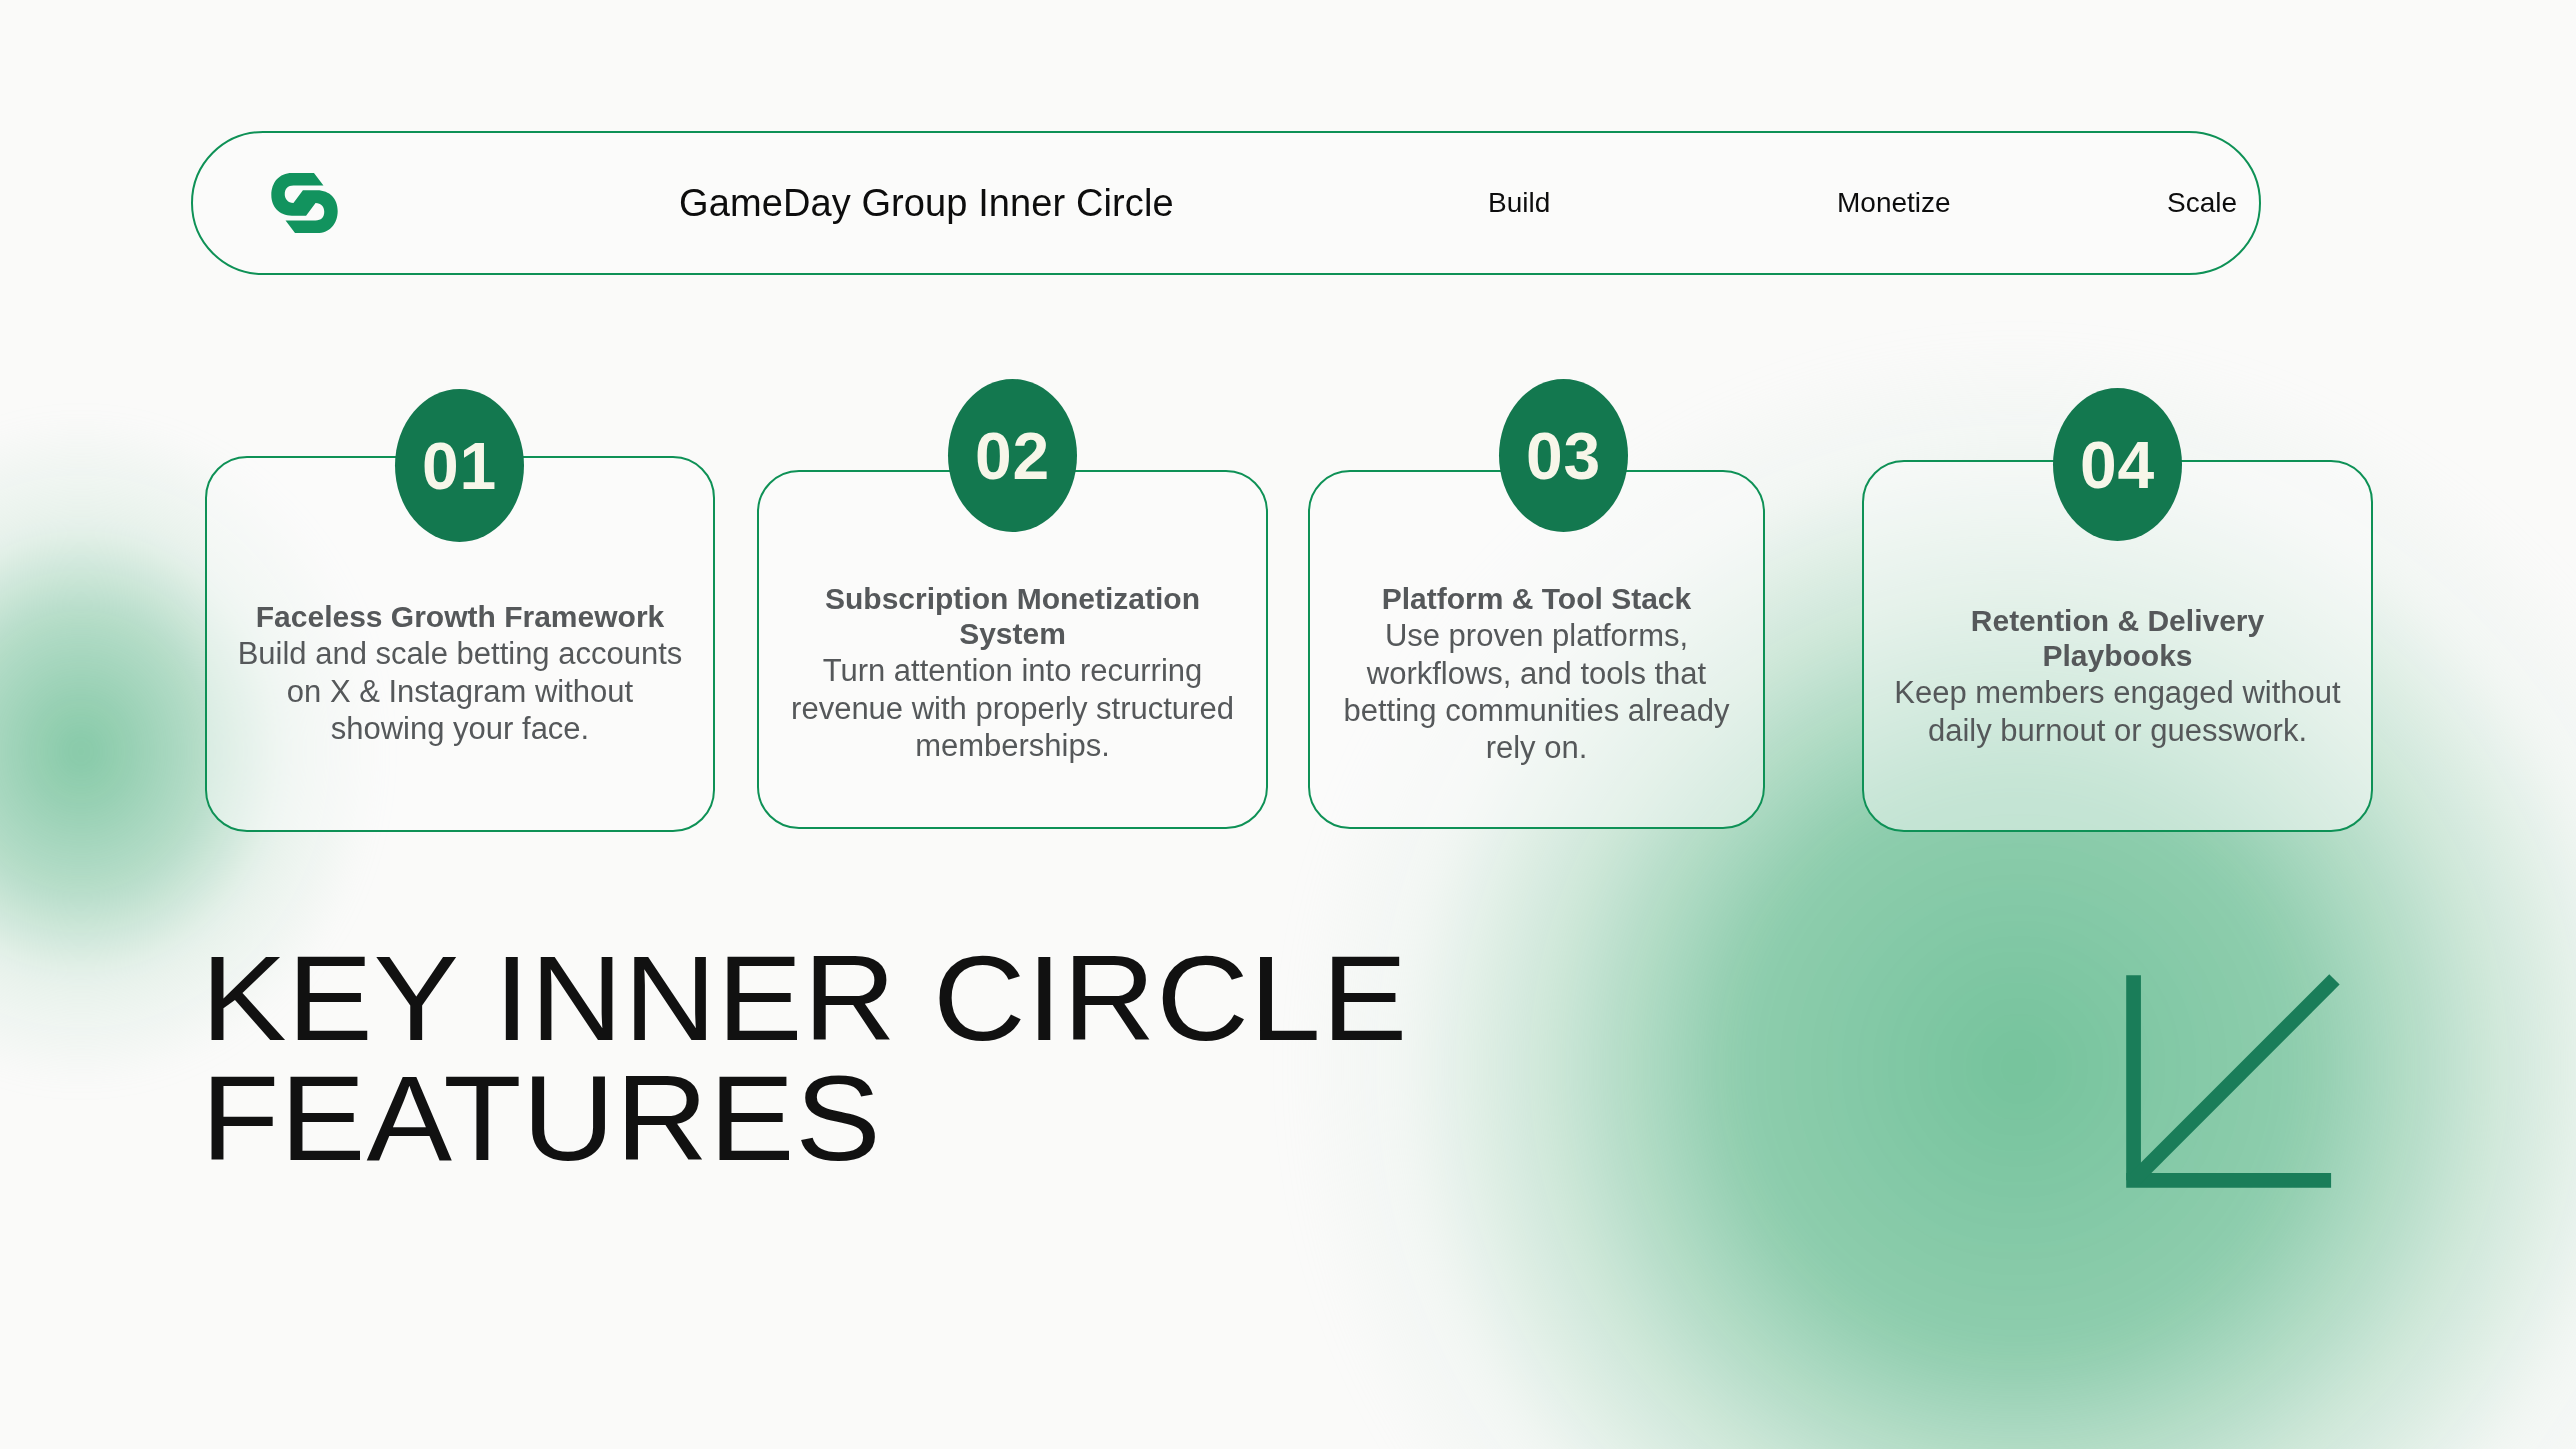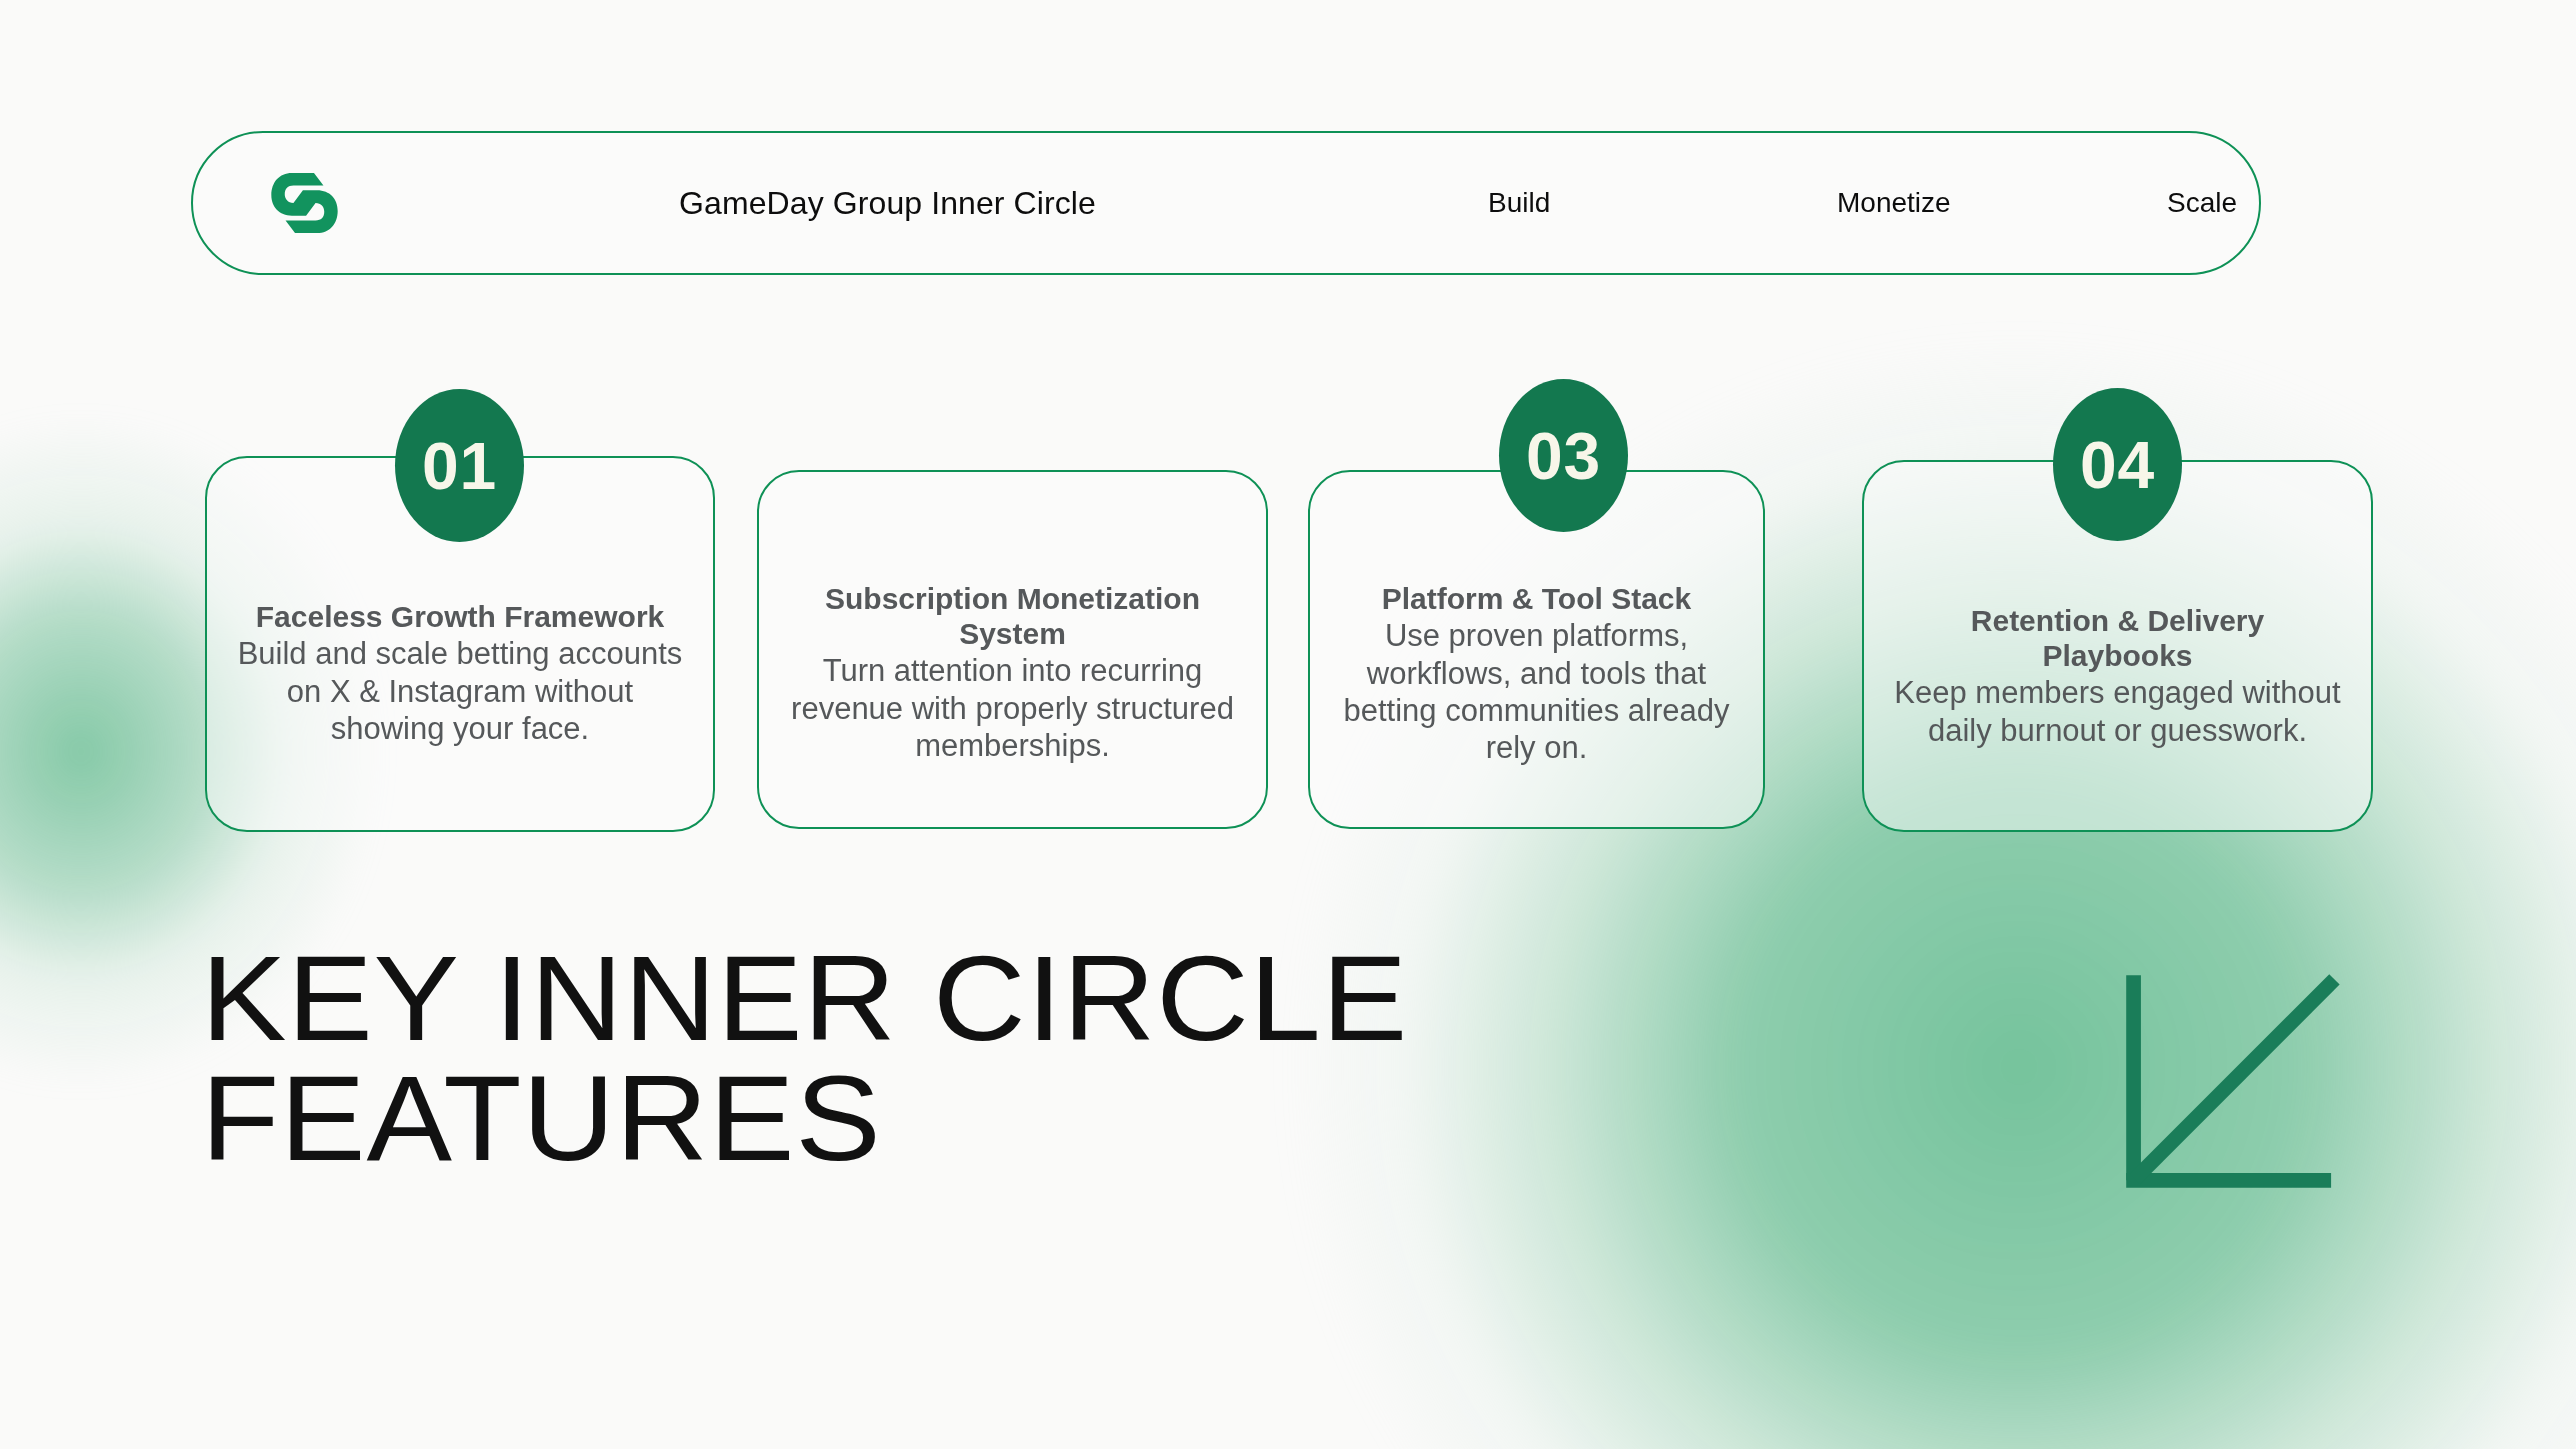--- a/index.html
+++ b/index.html
@@ -66,21 +66,21 @@
     height: 79px;
     display: flex;
     align-items: center;
     justify-content: center;
   }
   .nav-brand {
     position: absolute;
     left: 486px;
     top: 50%;
     transform: translateY(-50%);
-    font-size: 32px;
+    font-size: 38px;
     color: #0d0d0d;
     letter-spacing: 0.1px;
     white-space: nowrap;
   }
   .nav-link {
     position: absolute;
     top: 50%;
     transform: translateY(-50%);
     font-size: 28px;
     color: #0d0d0d;
@@ -238,20 +238,23 @@
     <div class="card card-3">
       <div class="card-body">
         <p class="card-title">Retention &amp; Delivery Playbooks</p>
         <p class="card-desc">Keep members engaged without daily burnout or guesswork.</p>
       </div>
     </div>
 
     <div class="badge badge-0">
       <span class="badge-label">01</span>
     </div>
+    <div class="badge badge-1">
+      <span class="badge-label">02</span>
+    </div>
     <div class="badge badge-2">
       <span class="badge-label">03</span>
     </div>
     <div class="badge badge-3">
       <span class="badge-label">04</span>
     </div>
   </div>
 
   <div class="headline">
     <span class="headline-line">KEY INNER CIRCLE</span>

